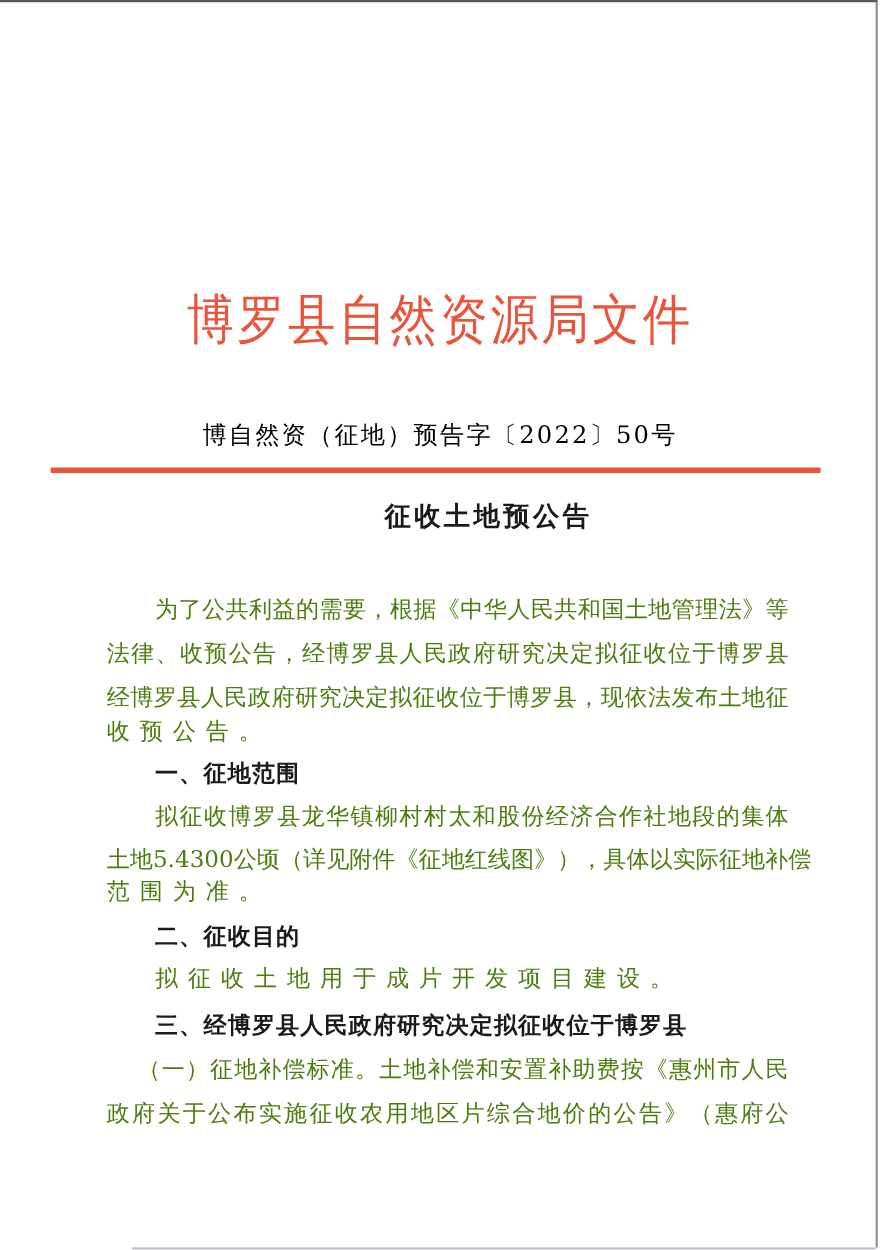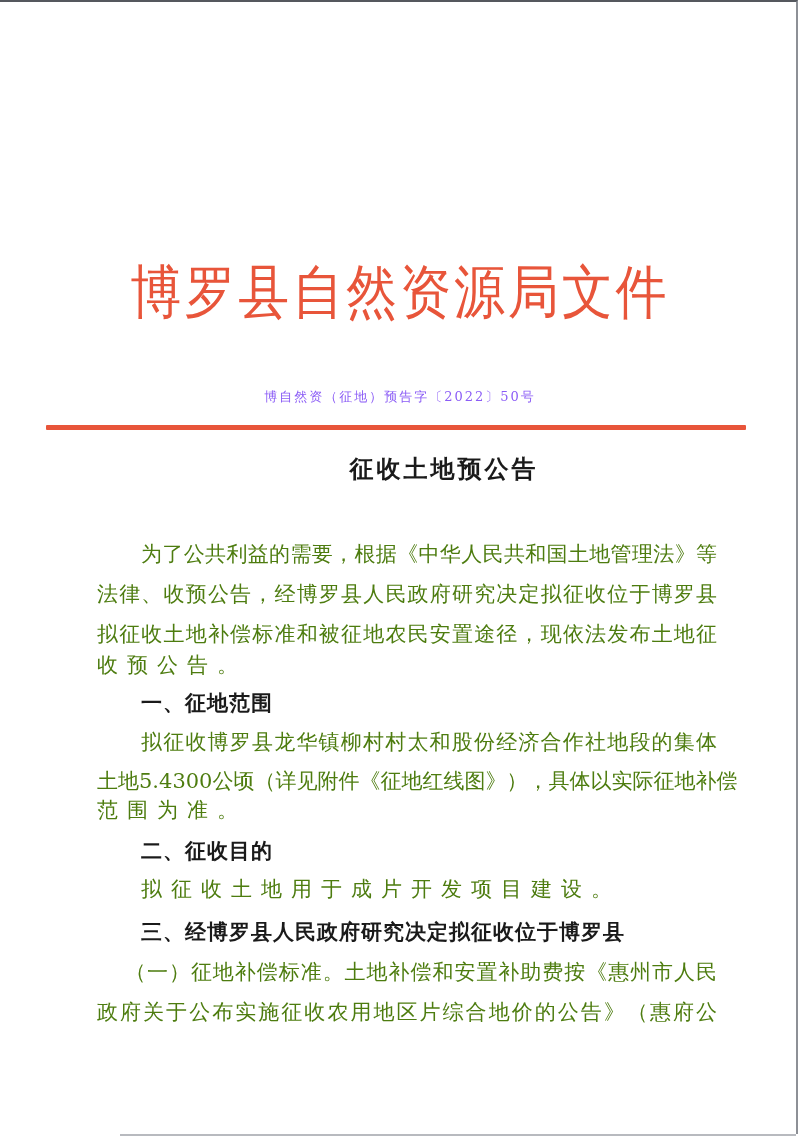--- a/index.html
+++ b/index.html
@@ -33,39 +33,39 @@
     background: #b8babf;
   }
   .doc-title {
     position: absolute;
     left: 0; width: 800px;
     top: 248px;
     height: 84px;
     text-align: center;
     color: #e8553a;
     font-family: "DejaVu Serif", "Liberation Serif", serif;
-    font-size: 52px;
+    font-size: 44px;
     line-height: 84px;
     letter-spacing: 3px;
     white-space: nowrap;
   }
   .doc-title span {
     display: inline-block;
     transform: scale(0.98, 1.12);
     transform-origin: center;
   }
   .doc-number {
     position: absolute;
     left: 0; width: 800px;
     top: 381px;
     text-align: center;
-    font-size: 13px;
+    font-size: 22px;
     line-height: 28px;
     letter-spacing: 2px;
-    color: #8b5cf6;
+    color: #000000;
     white-space: nowrap;
   }
   .red-rule {
     position: absolute;
     left: 46px;
     top: 423px;
     width: 700px;
     height: 5px;
     background: #e8553a;
     border-radius: 1px;
@@ -125,21 +125,21 @@
   </div>
 
   <div class="doc-number">博自然资（征地）预告字〔2022〕50号</div>
 
   <div class="red-rule"></div>
 
   <div class="subject">征收土地预公告</div>
 
   <div class="line indent spread" style="top:535px">为了公共利益的需要，根据《中华人民共和国土地管理法》等</div>
   <div class="line spread" style="top:575px">法律、收预公告，经博罗县人民政府研究决定拟征收位于博罗县</div>
-  <div class="line spread" style="top:615px">拟征收土地补偿标准和被征地农民安置途径，现依法发布土地征</div>
+  <div class="line spread" style="top:615px">经博罗县人民政府研究决定拟征收位于博罗县，现依法发布土地征</div>
   <div class="line tail" style="top:646px">收预公告。</div>
 
   <div class="line heading" style="top:684px">一、征地范围</div>
   <div class="line indent spread" style="top:723px">拟征收博罗县龙华镇柳村村太和股份经济合作社地段的集体</div>
   <div class="line spread" style="top:762px">土地5.4300公顷（详见附件《征地红线图》），具体以实际征地补偿</div>
   <div class="line tail" style="top:791px">范围为准。</div>
 
   <div class="line heading" style="top:832px">二、征收目的</div>
   <div class="line indent tail" style="top:870px">拟征收土地用于成片开发项目建设。</div>
 

